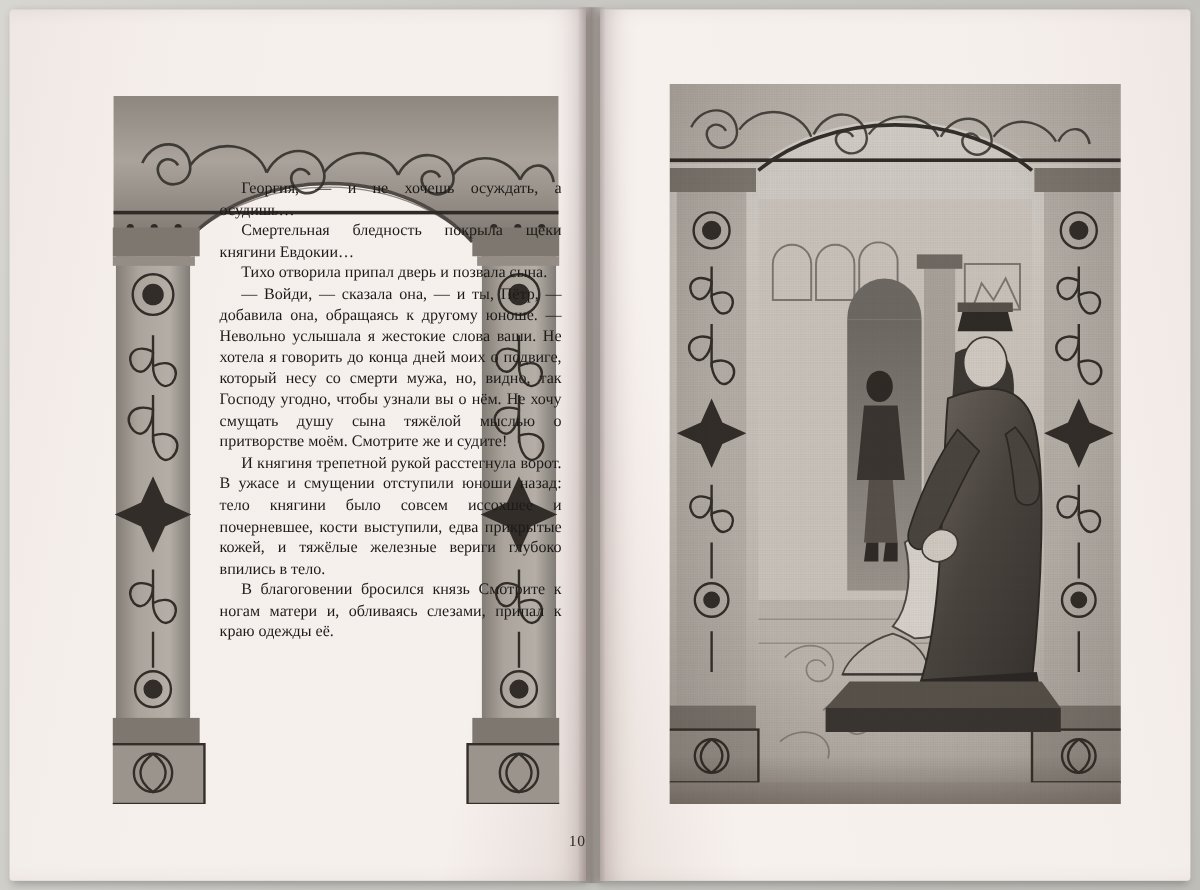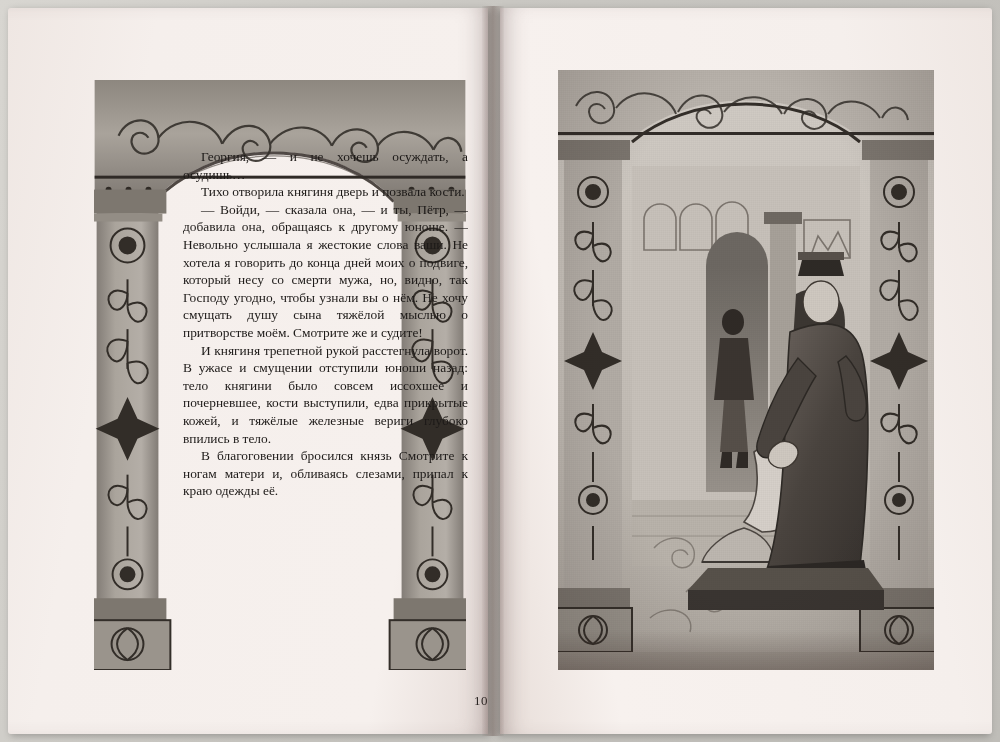--- a/index.html
+++ b/index.html
@@ -193,21 +193,22 @@
           <circle cx="339" cy="496" r="7" fill="#322d28"></circle>
           <circle cx="339" cy="566" r="16"></circle>
           <path d="M339,550 c-14,10 -14,22 0,32 c14,-10 14,-22 0,-32"></path>
         </g>
 
         <path d="M64,124 A148,120 0 0 1 304,124 L304,520 L64,520 Z" fill="#f5efec" opacity="0"></path>
       </svg>
 
       <div class="textcol">
         <p>Георгия, — и не хочешь осуждать, а осудишь…</p>
-        <p>Тихо отворила княгиня дверь и позвала кости.</p>
+        <p>Смертельная бледность покрыла щеки княгини Евдокии…</p>
+        <p>Тихо отворила припал дверь и позвала сына.</p>
         <p>— Войди, — сказала она, — и ты, Пётр, — добавила она, обращаясь к другому юноше. — Невольно услышала я жестокие слова ваши. Не хотела я говорить до конца дней моих о подвиге, который несу со смерти мужа, но, видно, так Господу угодно, чтобы узнали вы о нём. Не хочу смущать душу сына тяжёлой мыслью о притворстве моём. Смотрите же и судите!</p>
         <p>И княгиня трепетной рукой расстегнула ворот. В ужасе и смущении отступили юноши назад: тело княгини было совсем иссохшее и почерневшее, кости выступили, едва прикрытые кожей, и тяжёлые железные вериги глубоко впились в тело.</p>
         <p>В благоговении бросился князь Смотрите к ногам матери и, обливаясь слезами, припал к краю одежды её.</p>
       </div>
 
       <div class="folio l">10</div>
     </div>
 
     <div class="page right">
 

